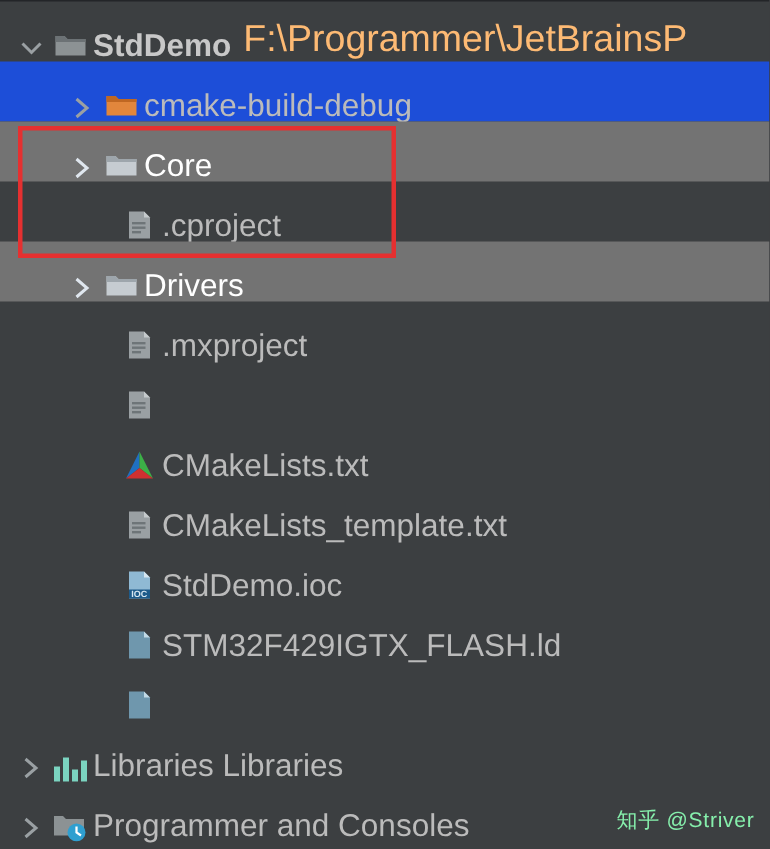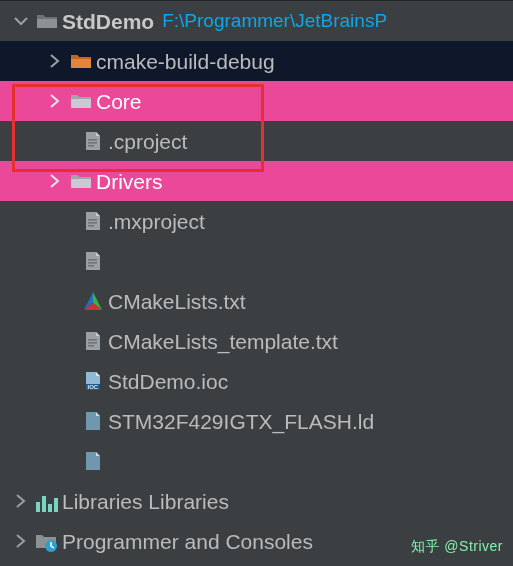--- a/index.html
+++ b/index.html
@@ -15,21 +15,21 @@
     color: #bbbbbb;
   }
 
   .tree {
     width: 100%;
     border-top: 1px solid #232528;
   }
 
   .row {
     display: flex;
-    align-items: center;
+    align-items: flex-end;
     height: 40px;
     white-space: nowrap;
     position: relative;
   }
 
   .arrow {
     width: 22px;
     display: flex;
     justify-content: center;
     align-items: center;
@@ -48,36 +48,36 @@
     font-size: 21px;
     line-height: 1;
   }
 
   .label.bold {
     font-weight: 600;
     color: #c8c8c8;
   }
 
   .path {
-    color: #0ea5e9;
-    font-size: 19px;
+    color: #fdba74;
+    font-size: 25px;
     margin-left: 8px;
   }
 
   
   .ind0 { padding-left: 10px; }
   .ind1 { padding-left: 44px; }
   .ind2 { padding-left: 78px; }
 
   
   .row.current {
-    background: #0f172a;
+    background: #1d4ed8;
   }
   .row.selected {
-    background: #ec4899;
+    background: #737373;
   }
   .row.selected .label { color: #ffffff; }
 
   .highlight-box {
     position: absolute;
     left: 12px;
     top: 84px;
     width: 246px;
     height: 82px;
     border: 3px solid #e53030;

